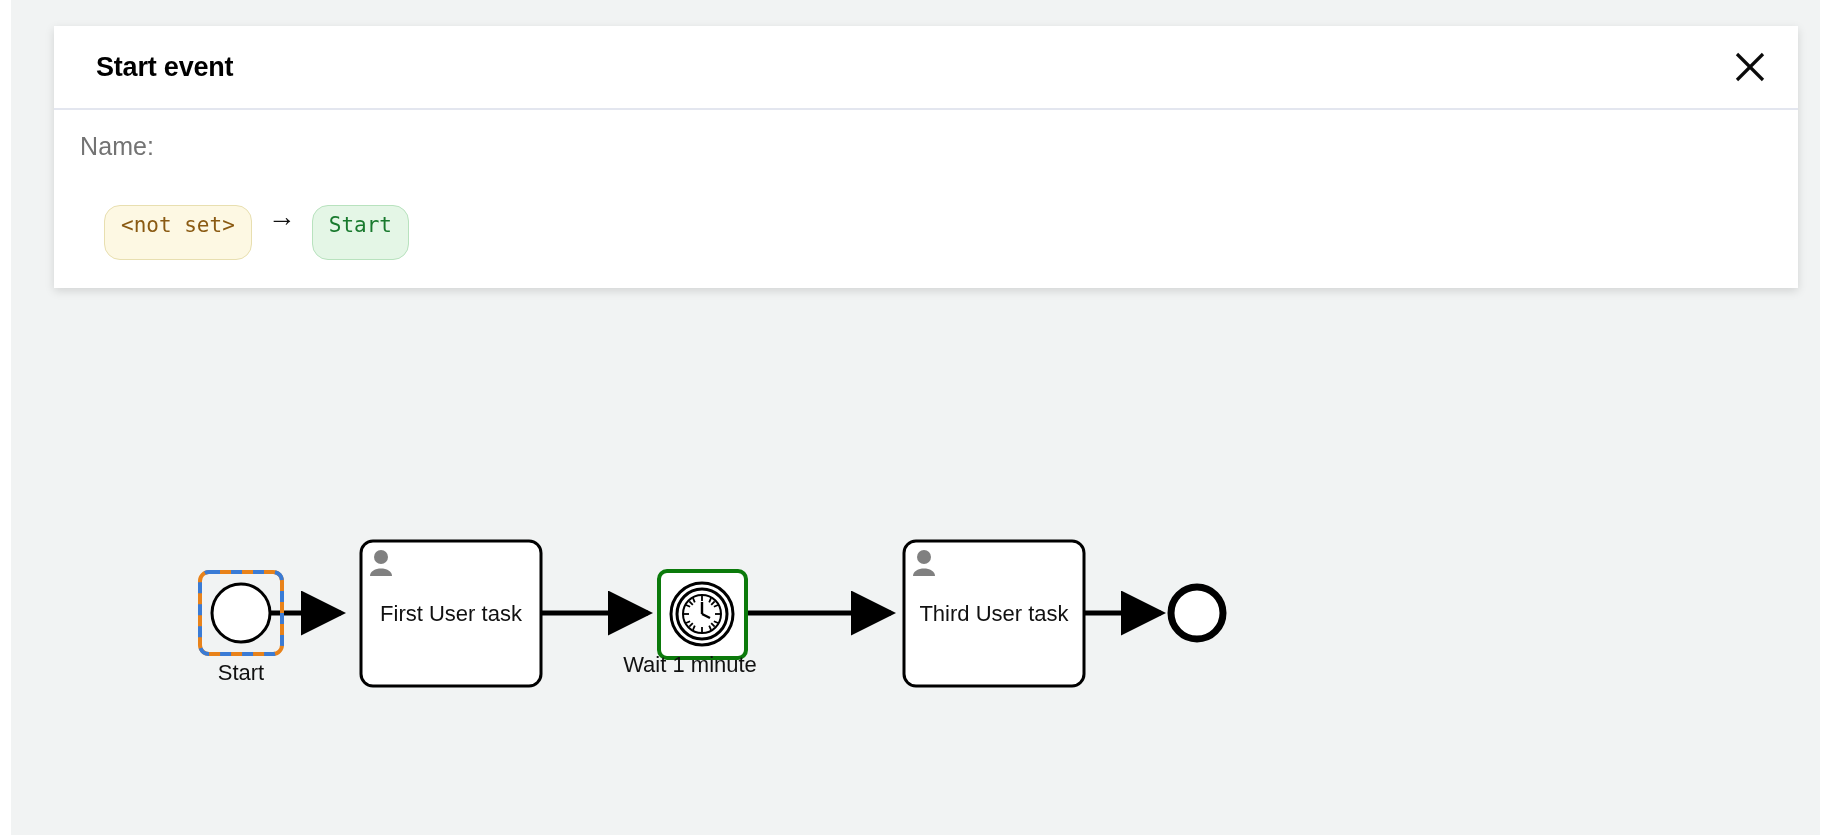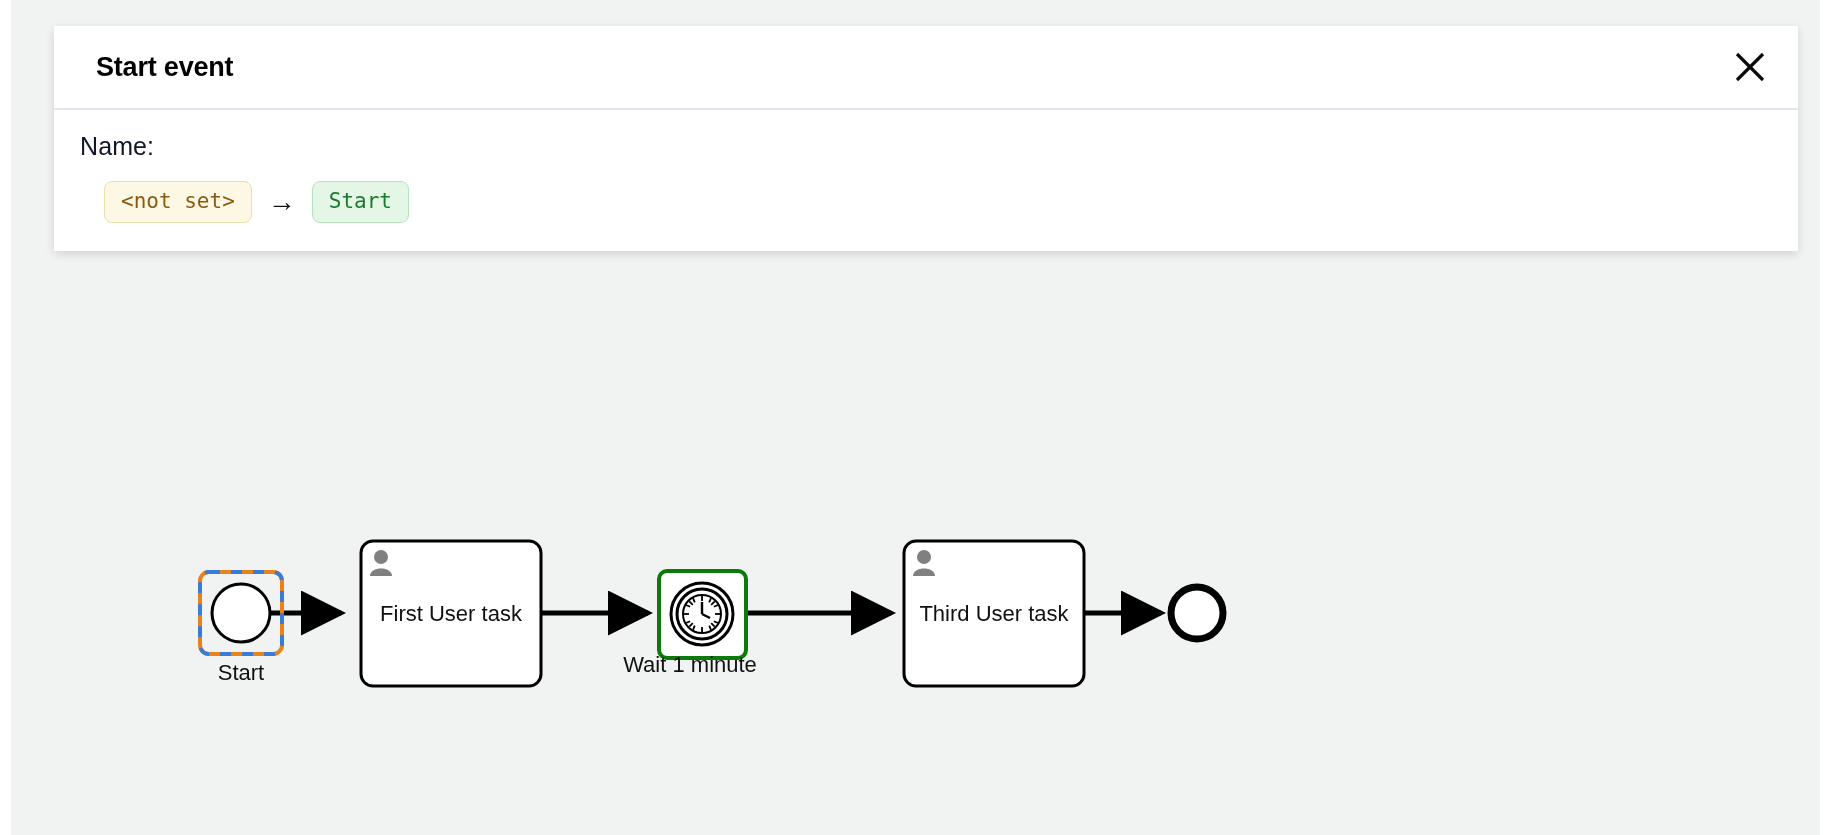--- a/index.html
+++ b/index.html
@@ -65,37 +65,38 @@
     border: none;
     padding: 0;
   }
   #close-button svg { display: block; }
 
   #panel-body {
     padding: 22px 26px 28px 26px;
   }
   #field-label {
     font-size: 25px;
-    color: #0f172a;
-    margin-bottom: 20px;
+    color: #737373;
+    margin-bottom: 12px;
     letter-spacing: 0.1px;
   }
   #value-row {
     display: flex;
     align-items: center;
     gap: 14px;
     margin-left: 24px;
   }
   .badge {
     font-family: "DejaVu Sans Mono", "Liberation Mono", monospace;
     font-size: 21px;
-    padding: 7px 16px 9px 16px;
-    border-radius: 8px;
+    padding: 7px 16px 22px 16px;
+    border-radius: 16px;
     line-height: 1.15;
     white-space: nowrap;
+    margin-top: 32px;
   }
   .badge-old {
     background: #fdf8e3;
     border: 1px solid #e8dfb0;
     color: #8a5a12;
   }
   .badge-new {
     background: #e4f6e6;
     border: 1px solid #b8e2be;
     color: #197a2e;

